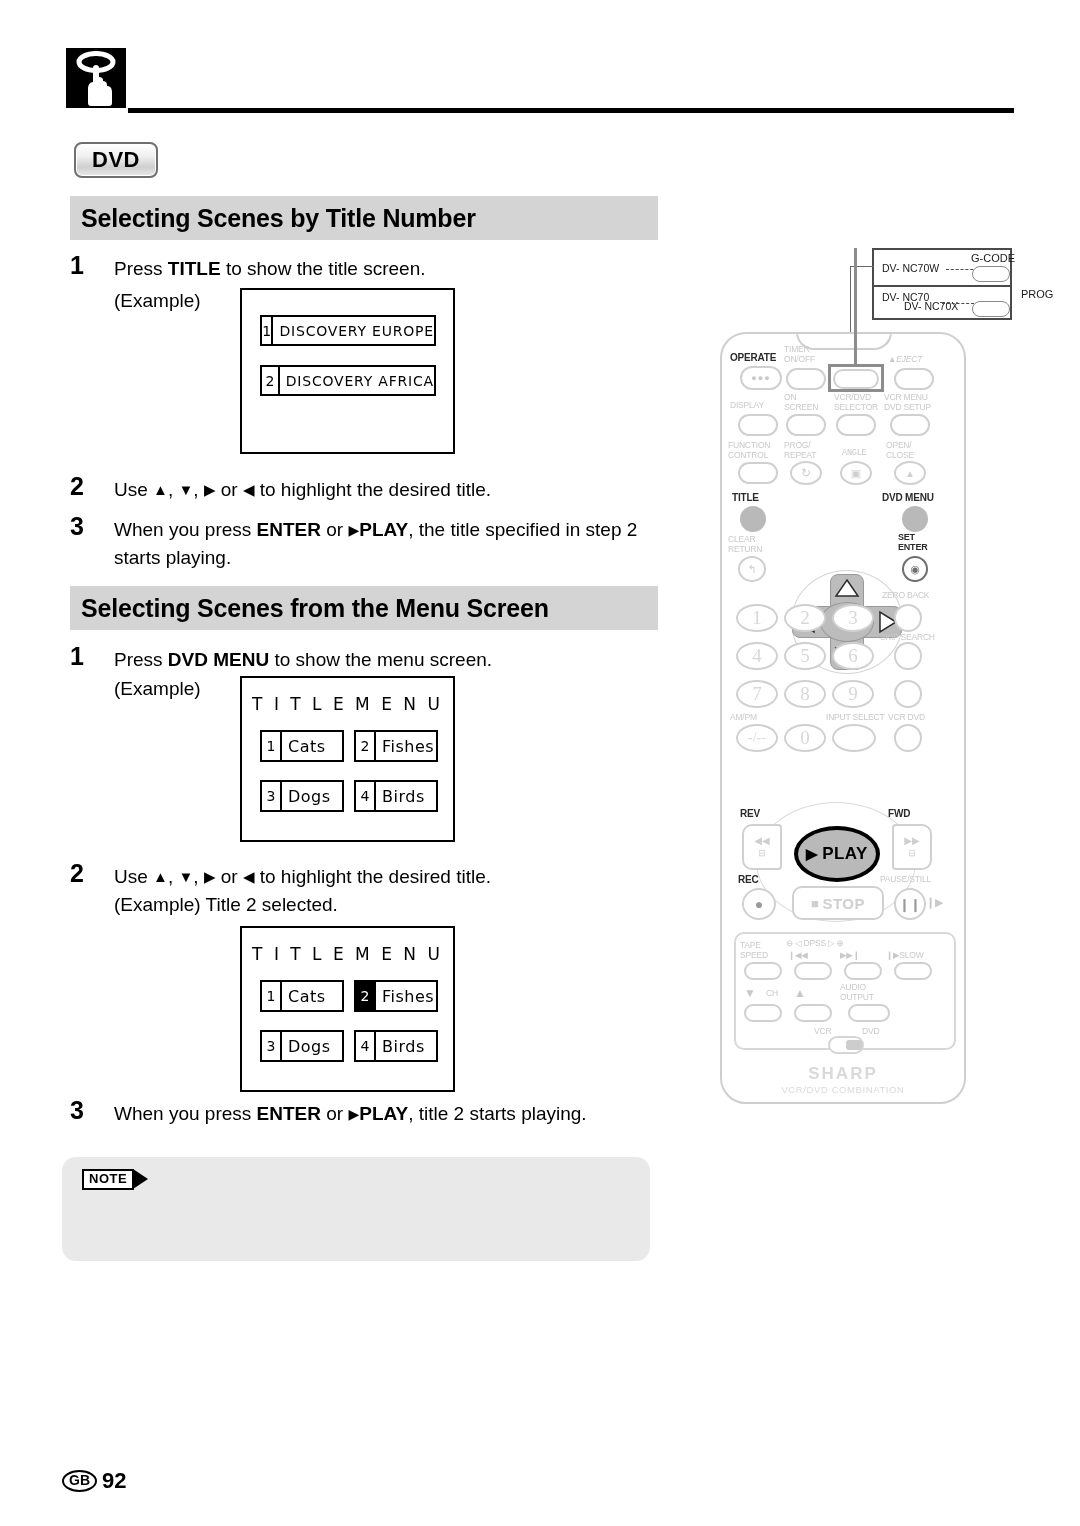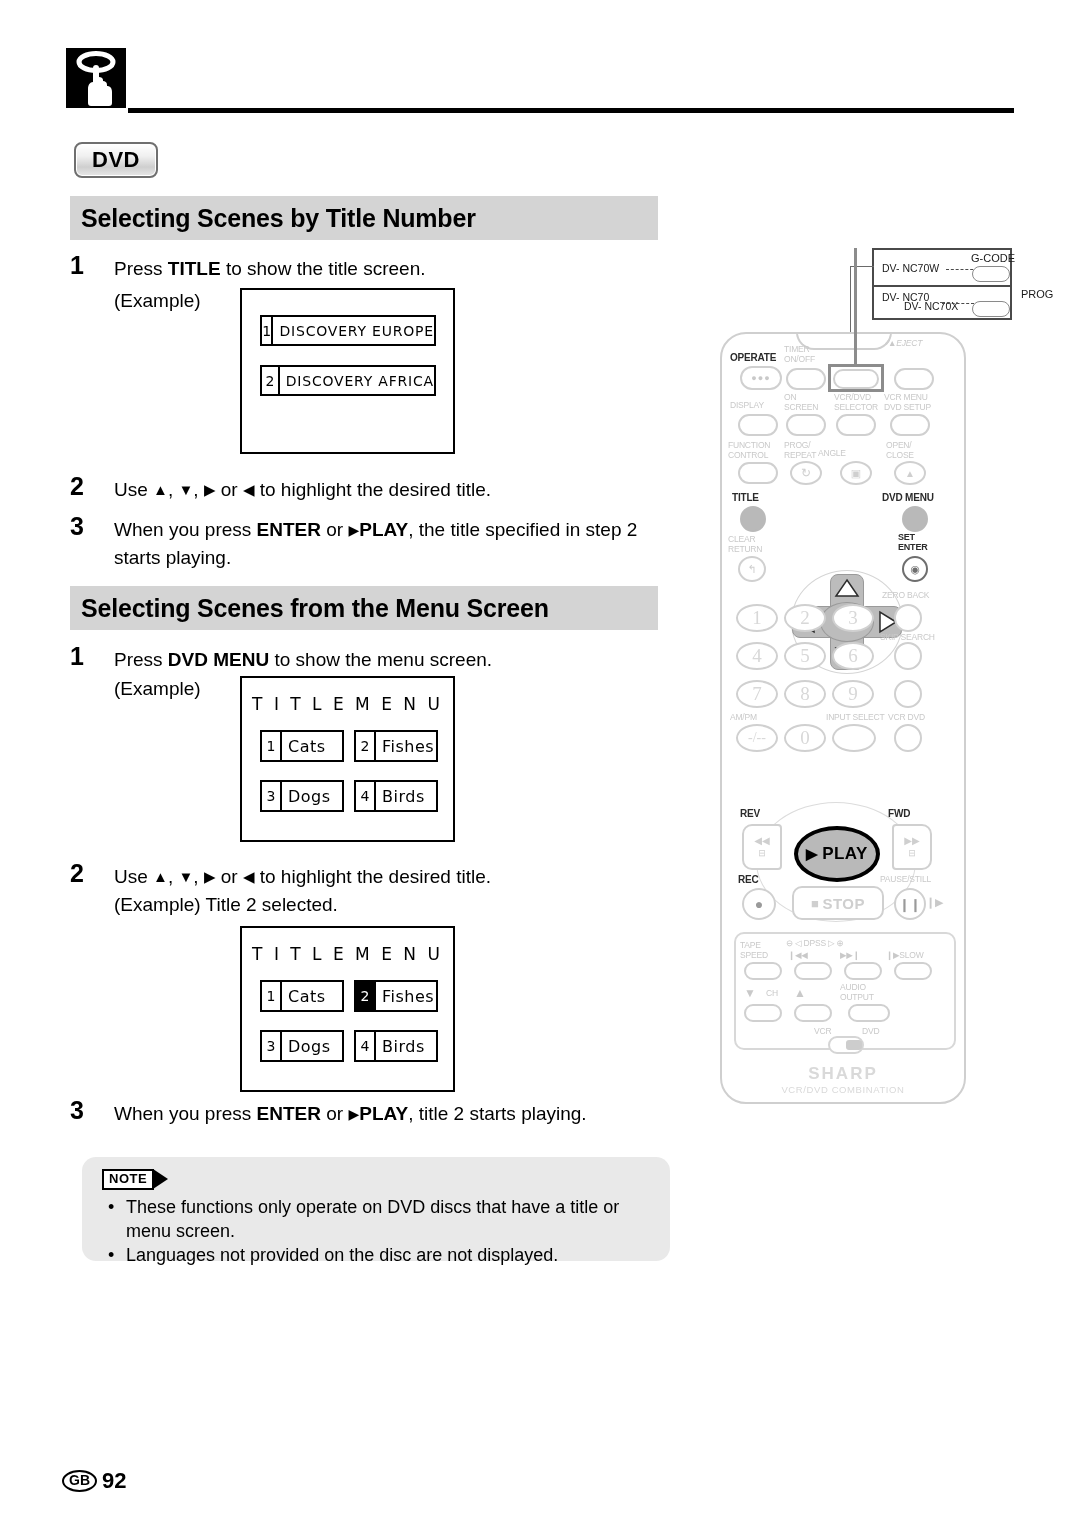--- a/index.html
+++ b/index.html
@@ -98,21 +98,21 @@
   }
   .menu-head {
     position: absolute;
     width: 100%; text-align: center;
     font-family: "DejaVu Sans", sans-serif;
     font-size: 17px; letter-spacing: 3px;
   }
 
   
   .note-panel {
-    position: absolute; left: 82px; top: 1157px;
+    position: absolute; left: 62px; top: 1157px;
     width: 588px; height: 104px;
     background: #e9e9e9;
     border-radius: 14px;
   }
   .note-tag {
     position: absolute; left: 20px; top: 12px;
     height: 20px;
     display: flex; align-items: center;
   }
   .note-tag .lbl {
@@ -369,24 +369,20 @@
   <div class="step-num">3</div>
   <div class="step-body">
     <span>When you press </span><span class="b">ENTER</span><span> or </span><span class="tri-play">▶</span><span class="b">PLAY</span><span>, title 2 starts playing.</span>
   </div>
 </div>
 
 <div class="note-panel">
   <div class="note-tag">
     <div class="lbl">NOTE</div>
     <div class="arrow"></div>
-  </div>
-  <div class="note-list">
-    <div class="li">These functions only operate on DVD discs that have a title or menu screen.</div>
-    <div class="li">Languages not provided on the disc are not displayed.</div>
   </div>
 </div>
 
 <div class="footer">
   <div class="gb">GB</div>
   <div class="pg">92</div>
 </div>
 
 <div class="remote-area">
 
@@ -411,39 +407,39 @@
     <div class="sel-highlight"></div>
     <div class="sel-lead"></div>
 
     <div class="rlabel dk" style="left:8px; top:18px; width:60px;">OPERATE</div>
     <div class="rbtn" style="left:18px; top:32px; width:42px; height:24px; border-radius:12px;">
       <div style="display:flex;align-items:center;justify-content:center;height:100%;font-size:9px;color:#c9c9c9;letter-spacing:1px;">●●●</div>
     </div>
     <div class="rlabel" style="left:62px; top:10px; width:42px;">TIMER<br>ON/OFF</div>
     <div class="rbtn pill" style="left:64px; top:34px; width:40px; height:22px;"></div>
     <div class="rbtn pill" style="left:111px; top:35px; width:46px; height:20px;"></div>
-    <div class="rlabel" style="left:166px; top:4px; width:56px;font-style:italic;">▲<span>EJECT</span></div>
+    <div class="rlabel" style="left:166px; top:20px; width:56px;font-style:italic;">▲<span>EJECT</span></div>
     <div class="rbtn pill" style="left:172px; top:34px; width:40px; height:22px;"></div>
 
     <div class="rlabel" style="left:8px; top:66px; width:54px;">DISPLAY</div>
     <div class="rbtn pill" style="left:16px; top:80px; width:40px; height:22px;"></div>
     <div class="rlabel" style="left:62px; top:58px; width:42px;">ON<br>SCREEN</div>
     <div class="rbtn pill" style="left:64px; top:80px; width:40px; height:22px;"></div>
     <div class="rlabel" style="left:112px; top:58px; width:44px;">VCR/DVD<br>SELECTOR</div>
     <div class="rbtn pill" style="left:114px; top:80px; width:40px; height:22px;"></div>
     <div class="rlabel" style="left:162px; top:58px; width:52px;">VCR MENU<br>DVD SETUP</div>
     <div class="rbtn pill" style="left:168px; top:80px; width:40px; height:22px;"></div>
 
     <div class="rlabel" style="left:6px; top:106px; width:56px;">FUNCTION<br>CONTROL</div>
     <div class="rbtn pill" style="left:16px; top:128px; width:40px; height:22px;"></div>
     <div class="rlabel" style="left:62px; top:106px; width:42px;">PROG/<br>REPEAT</div>
     <div class="rbtn" style="left:68px; top:127px; width:32px; height:24px; border-radius:50%;">
       <div style="display:flex;align-items:center;justify-content:center;height:100%;font-size:12px;color:#cfcfcf;">↻</div>
     </div>
-    <div class="rlabel" style="left:96px; top:114px; width:44px;">ANGLE</div>
+    <div class="rlabel" style="left:120px; top:114px; width:44px;font-family:Liberation Mono, monospace;">ANGLE</div>
     <div class="rbtn" style="left:118px; top:127px; width:32px; height:24px; border-radius:50%;">
       <div style="display:flex;align-items:center;justify-content:center;height:100%;font-size:11px;color:#cfcfcf;">▣</div>
     </div>
     <div class="rlabel" style="left:164px; top:106px; width:48px;">OPEN/<br>CLOSE</div>
     <div class="rbtn" style="left:172px; top:127px; width:32px; height:24px; border-radius:50%;">
       <div style="display:flex;align-items:center;justify-content:center;height:100%;font-size:10px;color:#cfcfcf;">▲</div>
     </div>
 
     <div class="rlabel dk" style="left:10px; top:158px; width:44px;">TITLE</div>
     <div class="rbtn dark" style="left:18px; top:172px; width:26px; height:26px;"></div>

